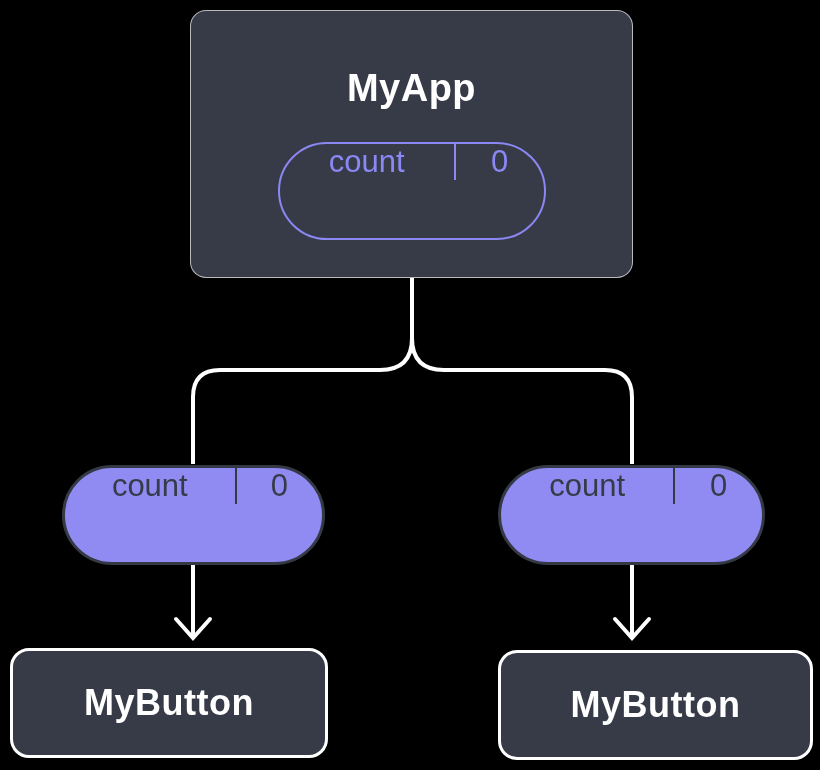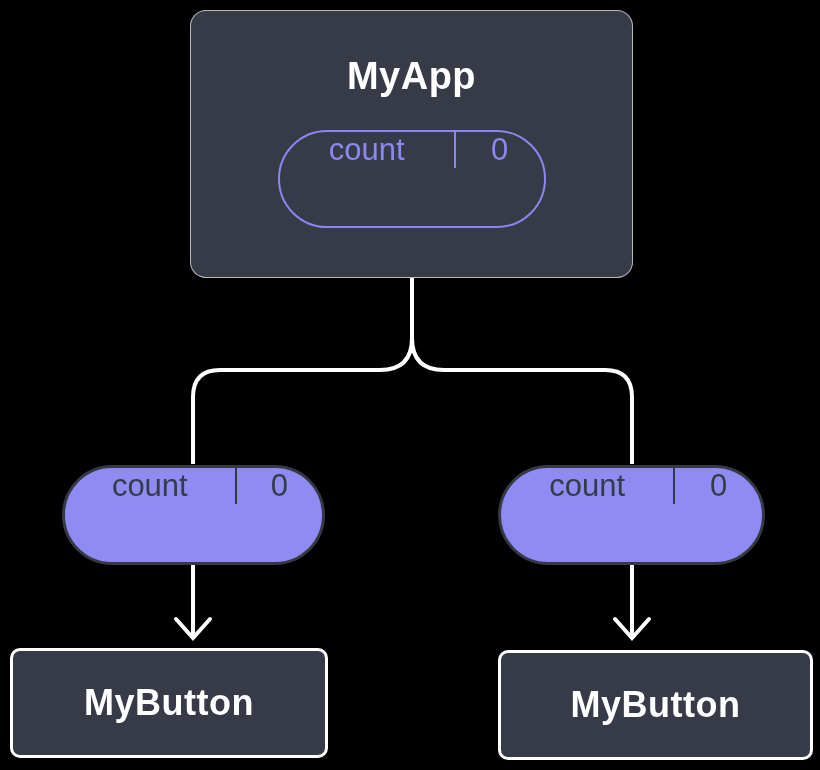--- a/index.html
+++ b/index.html
@@ -43,31 +43,31 @@
   .node-root {
     left: 190px;
     top: 10px;
     width: 443px;
     height: 268px;
     border-radius: 16px;
     border: 1.5px solid rgba(255, 255, 255, 0.65);
     display: flex;
     flex-direction: column;
     align-items: center;
-    padding-top: 40px;
+    padding-top: 52px;
   }
   .node-title {
     color: #fff;
     font-size: 38px;
     font-weight: bold;
     line-height: 50px;
     letter-spacing: 0.5px;
   }
   .node-child {
-    border-radius: 10px;
+    border-radius: 19px;
     border: 3px solid var(--node-border, #fff);
     display: flex;
     align-items: center;
     justify-content: center;
   }
   .node-child .node-title {
     font-size: 36px;
   }
   .node-child-left {
     left: 10px;

